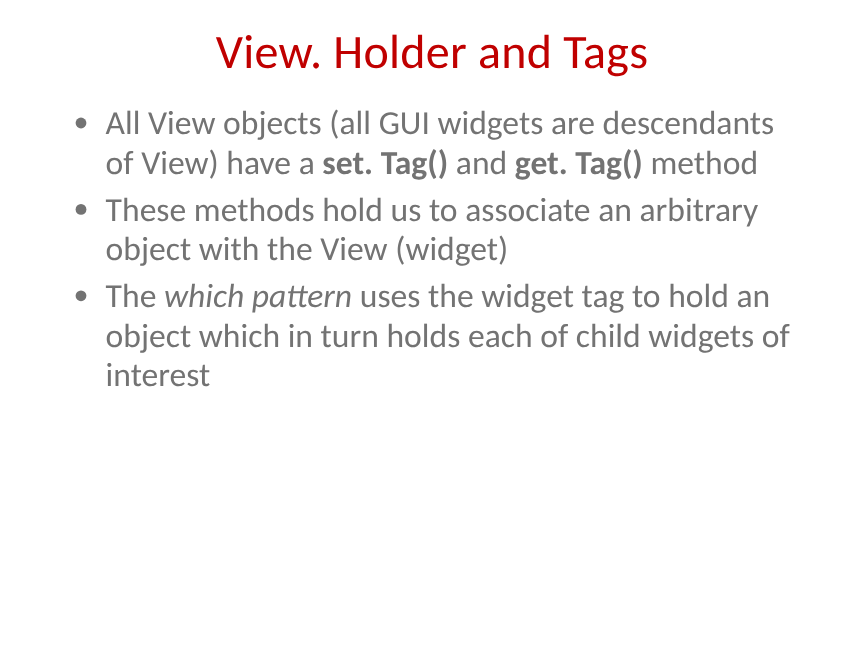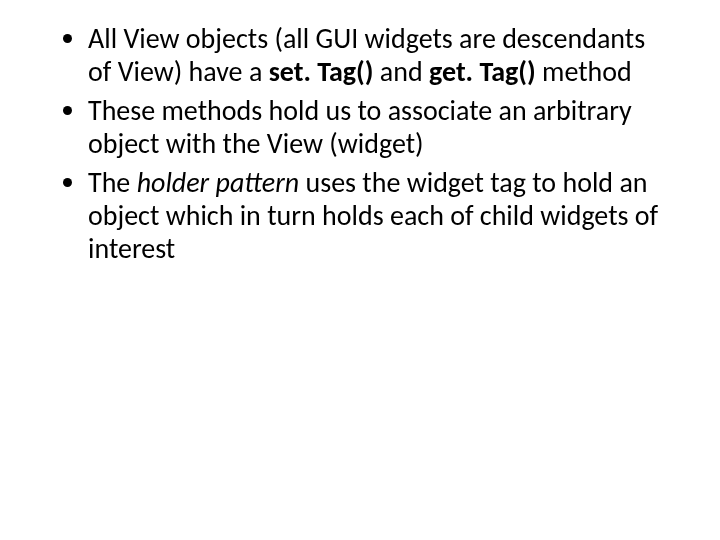--- a/index.html
+++ b/index.html
@@ -28,34 +28,35 @@
   }
   ul.bullets {
     margin: 0;
     padding: 0 0 0 28px;
     list-style: disc;
   }
   ul.bullets > li {
     font-size: 28px;
     line-height: 1.18;
     margin: 0 0 6px 0;
-    color: #000000;
+    color: #737373;
   }
   .b { font-weight: 700; }
   .i { font-style: italic; }
 </style>
 </head>
 <body>
 
 <div class="slide">
+  <h1 class="title">View. Holder and Tags</h1>
 
   <ul class="bullets">
     <li>
       <span>All View objects (all GUI widgets are descendants of View) have a </span><span class="b">set. Tag() </span><span>and </span><span class="b">get. Tag() </span><span>method</span>
     </li>
     <li>
       <span>These methods hold us to associate an arbitrary object with the View (widget)</span>
     </li>
     <li>
-      <span>The </span><span class="i">holder pattern </span><span>uses the widget tag to hold an object which in turn holds each of child widgets of interest</span>
+      <span>The </span><span class="i">which pattern </span><span>uses the widget tag to hold an object which in turn holds each of child widgets of interest</span>
     </li>
   </ul>
 </div>
 
 </body></html>

